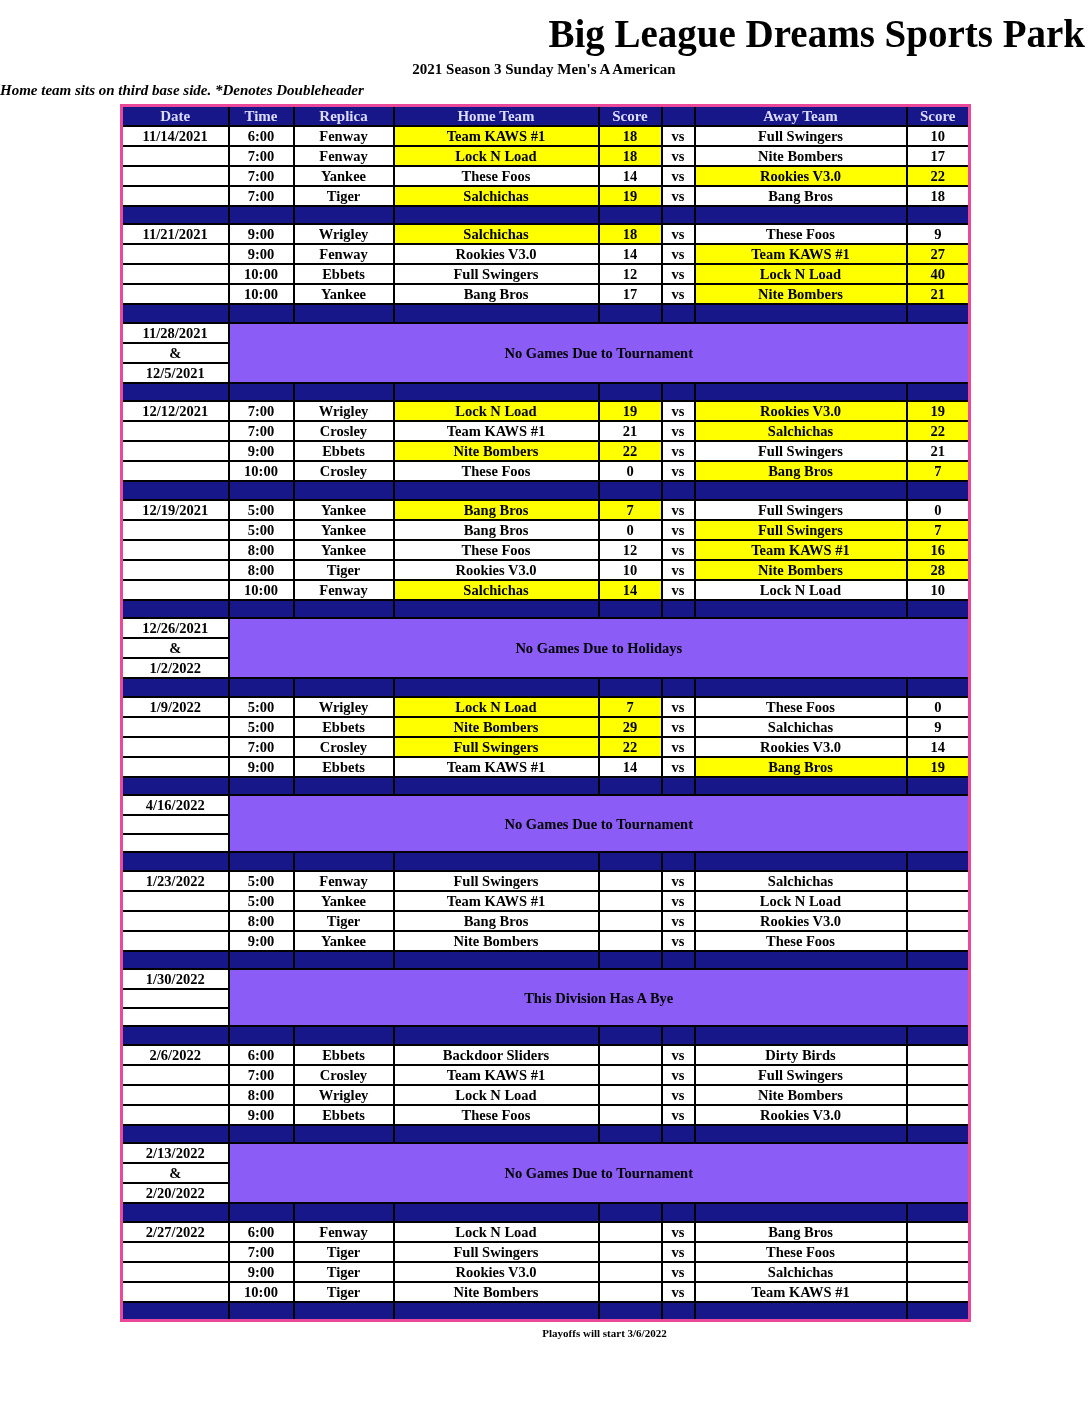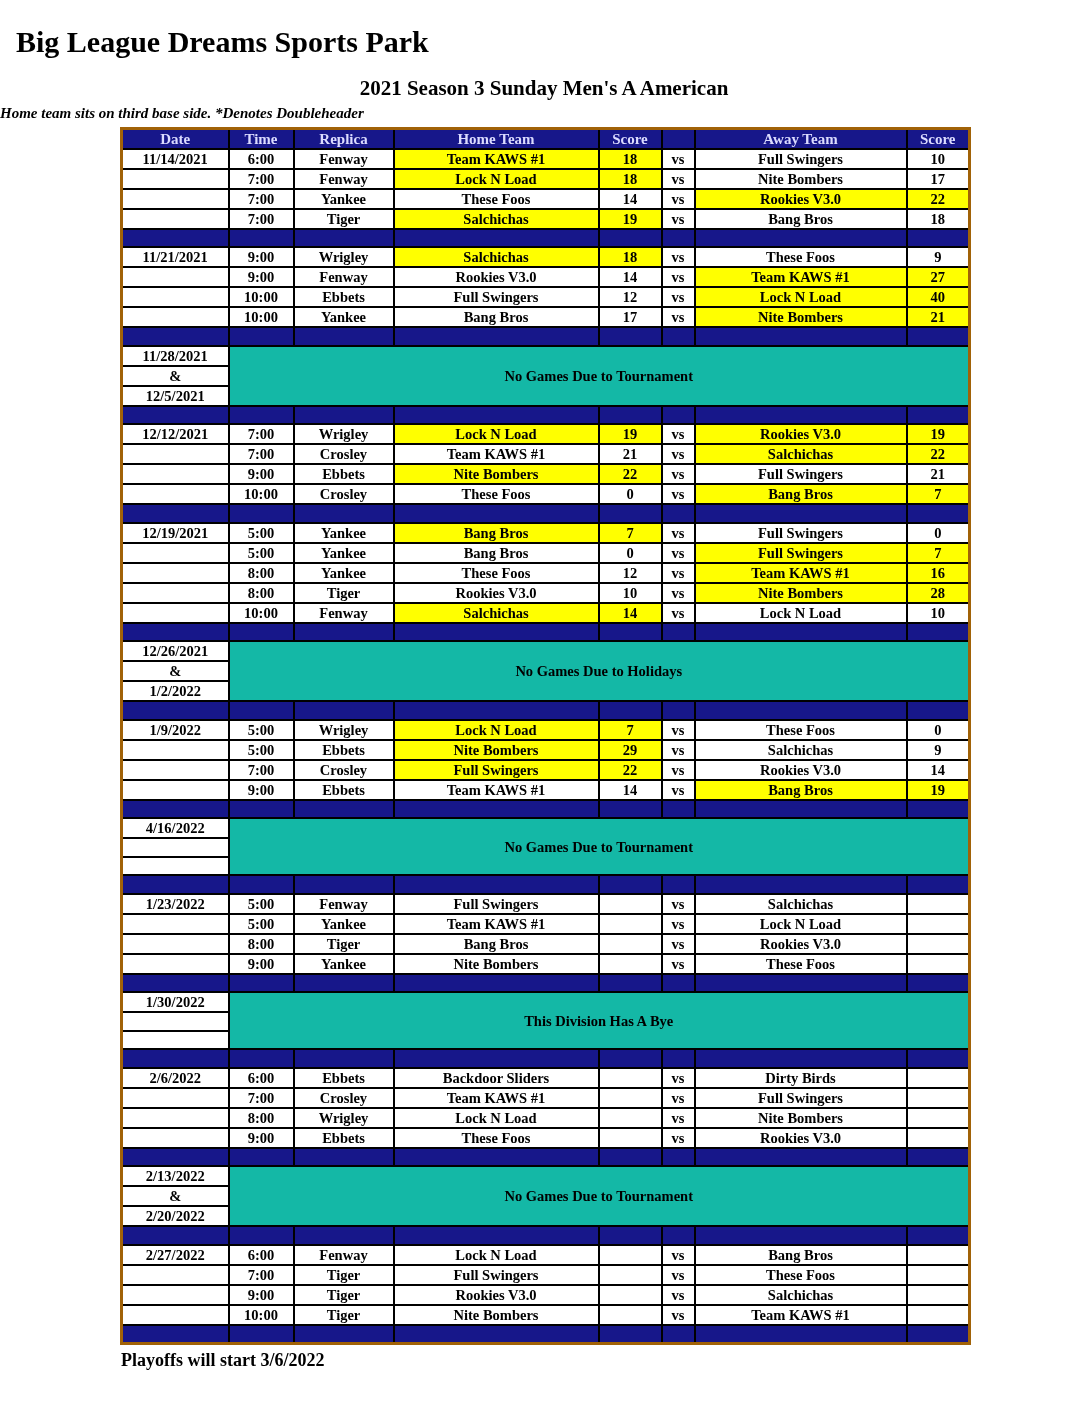--- a/index.html
+++ b/index.html
@@ -7,43 +7,43 @@
     --yellow:#FFFF00;
     --header-text:#DCDCFF;
   }
   *{box-sizing:border-box;}
   html,body{margin:0;padding:0;}
   body{
     width:1088px;height:1408px;background:#ffffff;overflow:hidden;
     font-family:"Liberation Serif","DejaVu Serif",serif;color:#000;
   }
   .page{padding-top:9px;}
-  .doc-title{margin:16px;text-align:left;font-size:30px;font-weight:bold;line-height:1.15;}
-  .doc-subtitle{margin:1px 0 0;text-align:center;font-size:21px;font-weight:bold;line-height:1.2;}
+  .doc-title{margin:3px;text-align:right;font-size:39px;font-weight:bold;line-height:1.15;}
+  .doc-subtitle{margin:1px 0 0;text-align:center;font-size:15px;font-weight:bold;line-height:1.2;}
   .doc-note{margin:4px 0 5px;text-align:left;font-size:15px;font-weight:bold;font-style:italic;}
   table.schedule{
     border-collapse:collapse;table-layout:fixed;width:848px;margin-left:120px;
-    border:3px solid #a16207;
+    border:3px solid #ec4899;
   }
   .schedule tr{height:18.5px;}
   .schedule th,.schedule td{
     border:2px solid #000;padding:0;text-align:center;vertical-align:middle;
     overflow:hidden;white-space:nowrap;line-height:18px;
   }
   .schedule thead th{
     background:var(--navy);color:var(--header-text);
     font-size:15px;font-weight:bold;
   }
   .schedule td{font-size:14.5px;font-weight:bold;}
   .vs-cell{font-size:13px;}
   .hl{background:var(--yellow);}
   tr.sep td{background:var(--navy);}
   .banner-date{font-size:13.5px;}
-  .banner-cell{font-size:48px;font-weight:bold;line-height:1;background:#14b8a6;}
-  .doc-footer{margin:5px 0 0 121px;font-size:18px;font-weight:bold;}
+  .banner-cell{font-size:48px;font-weight:bold;line-height:1;background:#8b5cf6;}
+  .doc-footer{margin:5px 0 0 121px;font-size:11px;font-weight:bold;text-align:center;}
 </style>
 </head>
 <body>
 
 <div class="page">
   <h1 class="doc-title">Big League Dreams Sports Park</h1>
   <h2 class="doc-subtitle">2021 Season 3 Sunday Men's A American</h2>
   <div class="doc-note">Home team sits on third base side.  *Denotes Doubleheader</div>
 
   <table class="schedule">

